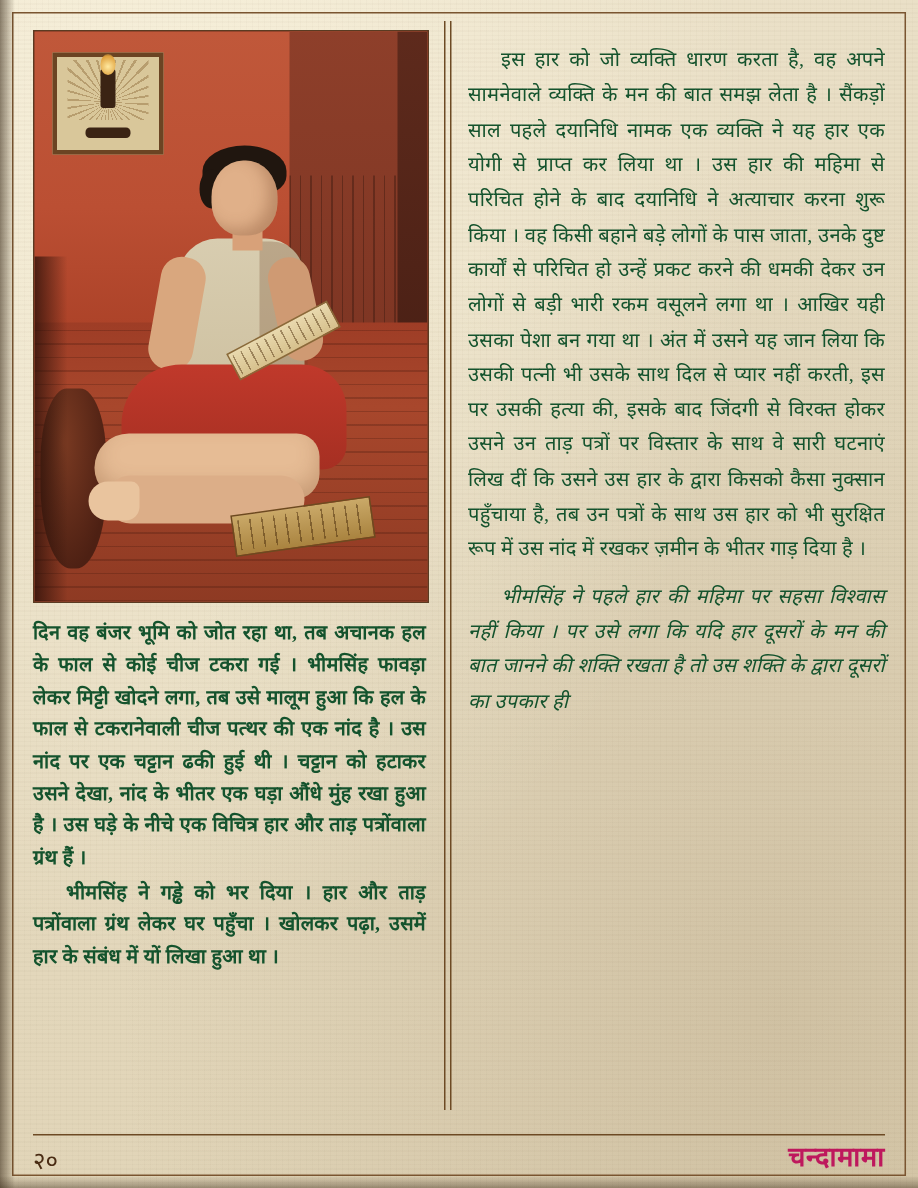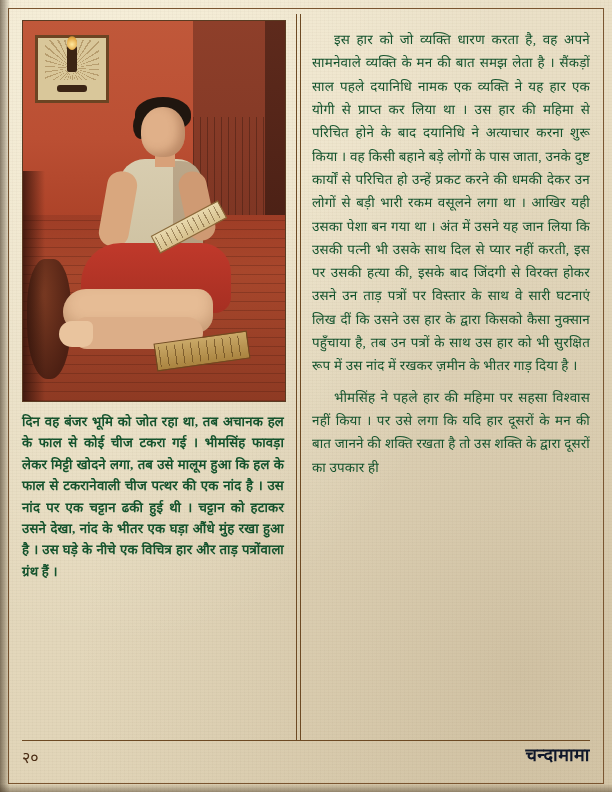--- a/index.html
+++ b/index.html
@@ -212,21 +212,21 @@
     position: absolute;
     left: 312px;
     top: 28px;
     width: 278px;
   }
   .col-right .devanagari {
     font-size: 13.4px;
     line-height: 1.74;
   }
   .col-right p { margin: 0; }
-  .col-right p + p { margin-top: 8px; }
+  .col-right p + p { margin-top: 8px; font-style: italic; }
 
   
   .rule-v {
     position: absolute;
     top: 14px;
     bottom: 52px;
     width: 1px;
     background: #6d4a24;
   }
   .rule-v.a { left: 296px; }
@@ -237,41 +237,41 @@
     position: absolute;
     left: 8px; top: 8px; right: 8px; bottom: 8px;
     border: 1px solid #7a5530;
     pointer-events: none;
   }
 
   
   .footer {
     position: absolute;
     left: 22px; right: 22px;
-    bottom: 24px;
+    bottom: 8px;
     height: 28px;
   }
   .footer-rule {
     position: absolute; left: 0; right: 0; top: 0;
     height: 1px; background: #6d4a24;
   }
   .page-num {
     position: absolute;
     left: 0; top: 6px;
     font-family: "Liberation Serif", serif;
     font-size: 16px;
     color: #4a2c14;
   }
   .masthead {
     position: absolute;
     right: 0; top: 2px;
     font-family: "Liberation Serif", serif;
     font-size: 18px;
     font-weight: bold;
-    color: #0f172a;
+    color: #be185d;
     letter-spacing: .5px;
   }
 
   
   .scan-edge-l {
     position: absolute; left: 0; top: 0; bottom: 0; width: 10px;
     background: linear-gradient(90deg, rgba(50,35,18,.55), rgba(50,35,18,0));
     z-index: 4; pointer-events: none;
   }
   .scan-edge-b {
@@ -326,20 +326,21 @@
         <div class="scroll-lines"></div>
       </div>
 
       <div class="plank">
         <div class="plank-lines"></div>
       </div>
     </div>
 
     <div class="devanagari">
       <p>दिन वह बंजर भूमि को जोत रहा था, तब अचानक हल के फाल से कोई चीज टकरा गई । भीमसिंह फावड़ा लेकर मिट्टी खोदने लगा, तब उसे मालूम हुआ कि हल के फाल से टकरानेवाली चीज पत्थर की एक नांद है । उस नांद पर एक चट्टान ढकी हुई थी । चट्टान को हटाकर उसने देखा, नांद के भीतर एक घड़ा औंधे मुंह रखा हुआ है । उस घड़े के नीचे एक विचित्र हार और ताड़ पत्रोंवाला ग्रंथ हैं ।</p>
+      <p class="indent">भीमसिंह ने गड्ढे को भर दिया । हार और ताड़ पत्रोंवाला ग्रंथ लेकर घर पहुँचा । खोलकर पढ़ा, उसमें हार के संबंध में यों लिखा हुआ था ।</p>
     </div>
   </div>
 
   <div class="rule-v a"></div>
   <div class="rule-v b"></div>
 
   <div class="col-right">
     <div class="devanagari">
       <p class="indent">इस हार को जो व्यक्ति धारण करता है, वह अपने सामनेवाले व्यक्ति के मन की बात समझ लेता है । सैंकड़ों साल पहले दयानिधि नामक एक व्यक्ति ने यह हार एक योगी से प्राप्त कर लिया था । उस हार की महिमा से परिचित होने के बाद दयानिधि ने अत्याचार करना शुरू किया । वह किसी बहाने बड़े लोगों के पास जाता, उनके दुष्ट कार्यों से परिचित हो उन्हें प्रकट करने की धमकी देकर उन लोगों से बड़ी भारी रकम वसूलने लगा था । आखिर यही उसका पेशा बन गया था । अंत में उसने यह जान लिया कि उसकी पत्नी भी उसके साथ दिल से प्यार नहीं करती, इस पर उसकी हत्या की, इसके बाद जिंदगी से विरक्त होकर उसने उन ताड़ पत्रों पर विस्तार के साथ वे सारी घटनाएं लिख दीं कि उसने उस हार के द्वारा किसको कैसा नुक्सान पहुँचाया है, तब उन पत्रों के साथ उस हार को भी सुरक्षित रूप में उस नांद में रखकर ज़मीन के भीतर गाड़ दिया है ।</p>
       <p class="indent">भीमसिंह ने पहले हार की महिमा पर सहसा विश्वास नहीं किया । पर उसे लगा कि यदि हार दूसरों के मन की बात जानने की शक्ति रखता है तो उस शक्ति के द्वारा दूसरों का उपकार ही</p>

